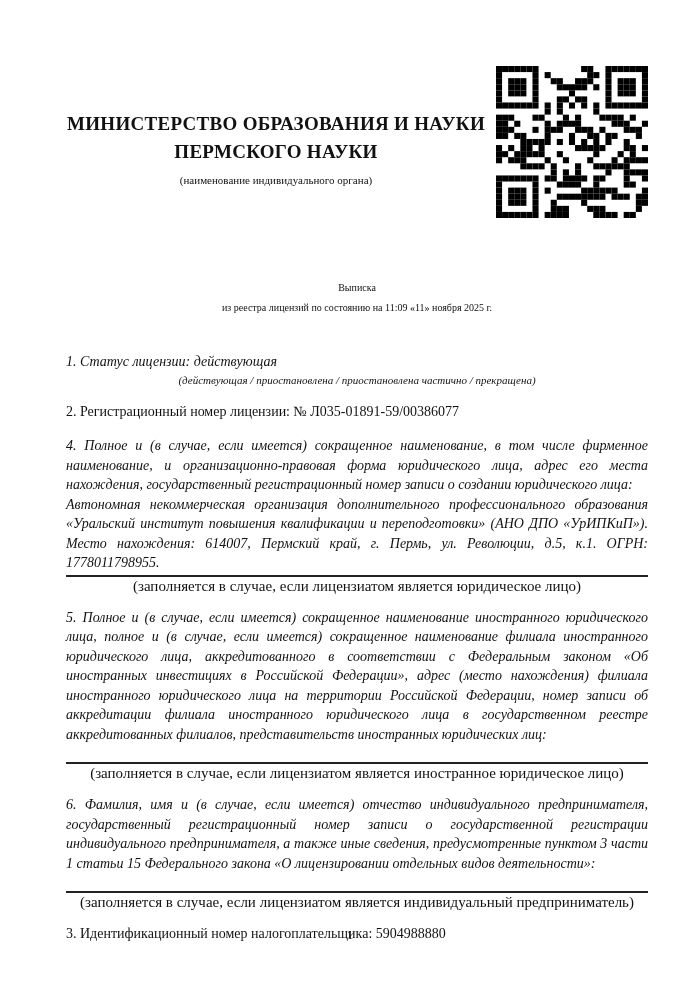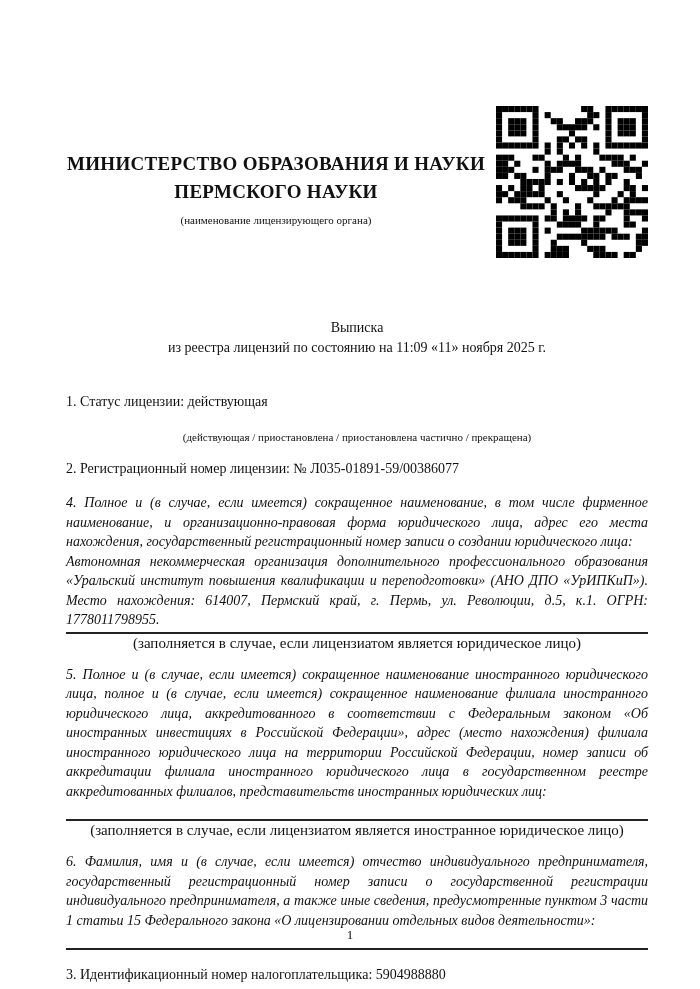--- a/index.html
+++ b/index.html
@@ -11,21 +11,21 @@
     color: #111111;
     font-family: "Liberation Serif", serif;
     position: relative;
     box-sizing: border-box;
     padding: 0 52px 0 66px;
     overflow: hidden;
   }
   .top-row {
     display: flex;
     align-items: flex-start;
-    padding-top: 106px;
+    padding-top: 66px;
   }
   .org-header {
     flex: 1 1 auto;
     text-align: center;
     padding-top: 44px;
     padding-right: 10px;
   }
   .org-name {
     font-weight: bold;
     font-size: 19px;
@@ -39,35 +39,35 @@
   }
   .qr-wrap {
     flex: 0 0 auto;
     width: 152px;
     height: 152px;
   }
   .qr-wrap svg { display: block; width: 152px; height: 152px; }
   .doc-title {
     text-align: center;
     margin-top: 60px;
-    font-size: 14px;
+    font-size: 10px;
     line-height: 20px;
   }
   .item {
     font-size: 14px;
     line-height: 19.5px;
     margin-top: 15px;
   }
   .item p { margin: 0; }
   .para-justify { text-align: justify; font-style: italic; }
   .sub-caption {
     font-size: 11px;
     line-height: 14px;
     text-align: center;
-    margin-top: 18px;
+    margin-top: 1px;
   }
   .rule {
     border: 0;
     border-top: 2px solid #222222;
     height: 0;
     margin: 2px 0 0 0;
   }
   .rule-blank { margin-top: 18px; }
   .rule-caption {
     font-size: 15px;
@@ -88,21 +88,21 @@
 <body>
 
 <div class="page">
 
   <div class="top-row">
     <div class="org-header">
       <div class="org-name">
         <div>МИНИСТЕРСТВО ОБРАЗОВАНИЯ И НАУКИ</div>
         <div>ПЕРМСКОГО НАУКИ</div>
       </div>
-      <div class="org-caption">(наименование лицензирующего органа)</div>
+      <div class="org-caption">(наименование индивидуального органа)</div>
     </div>
     <div class="qr-wrap">
       <svg id="qr" viewBox="0 0 150 150" fill="#000000" xmlns="http://www.w3.org/2000/svg">
           <rect x="0" y="0" width="6" height="6"></rect>
           <rect x="6" y="0" width="6" height="6"></rect>
           <rect x="12" y="0" width="6" height="6"></rect>
           <rect x="18" y="0" width="6" height="6"></rect>
           <rect x="24" y="0" width="6" height="6"></rect>
           <rect x="30" y="0" width="6" height="6"></rect>
           <rect x="36" y="0" width="6" height="6"></rect>
@@ -404,21 +404,21 @@
           <rect x="132" y="144" width="6" height="6"></rect>
         </svg>
     </div>
   </div>
 
   <div class="doc-title">
     <div>Выписка</div>
     <div>из реестра лицензий по состоянию на 11:09 «11» ноября 2025 г.</div>
   </div>
 
-  <div class="item" style="margin-top:34px;">
+  <div class="item" style="margin-top:34px;font-style:italic;">
     <p>1. Статус лицензии: действующая</p>
     <div class="sub-caption">(действующая / приостановлена / приостановлена частично / прекращена)</div>
   </div>
 
   <div class="item">
     <p>2. Регистрационный номер лицензии: № Л035-01891-59/00386077</p>
   </div>
 
 
   <div class="item">
@@ -430,20 +430,21 @@
 
   <div class="item">
     <p class="para-justify">5. Полное и (в случае, если имеется) сокращенное наименование иностранного юридического лица, полное и (в случае, если имеется) сокращенное наименование филиала иностранного юридического лица, аккредитованного в соответствии с Федеральным законом «Об иностранных инвестициях в Российской Федерации», адрес (место нахождения) филиала иностранного юридического лица на территории Российской Федерации, номер записи об аккредитации филиала иностранного юридического лица в государственном реестре аккредитованных филиалов, представительств иностранных юридических лиц:</p>
     <div class="rule rule-blank"></div>
     <div class="rule-caption">(заполняется в случае, если лицензиатом является иностранное юридическое лицо)</div>
   </div>
 
   <div class="item">
     <p class="para-justify">6. Фамилия, имя и (в случае, если имеется) отчество индивидуального предпринимателя, государственный регистрационный номер записи о государственной регистрации индивидуального предпринимателя, а также иные сведения, предусмотренные пунктом 3 части 1 статьи 15 Федерального закона «О лицензировании отдельных видов деятельности»:</p>
     <div class="rule rule-blank"></div>
+    <div class="rule-caption">(заполняется в случае, если лицензиатом является индивидуальный предприниматель)</div>
   </div>
 
   <div class="item">
     <p>3. Идентификационный номер налогоплательщика: 5904988880</p>
   </div>
 
   <div class="page-number">1</div>
 
 </div>
 

